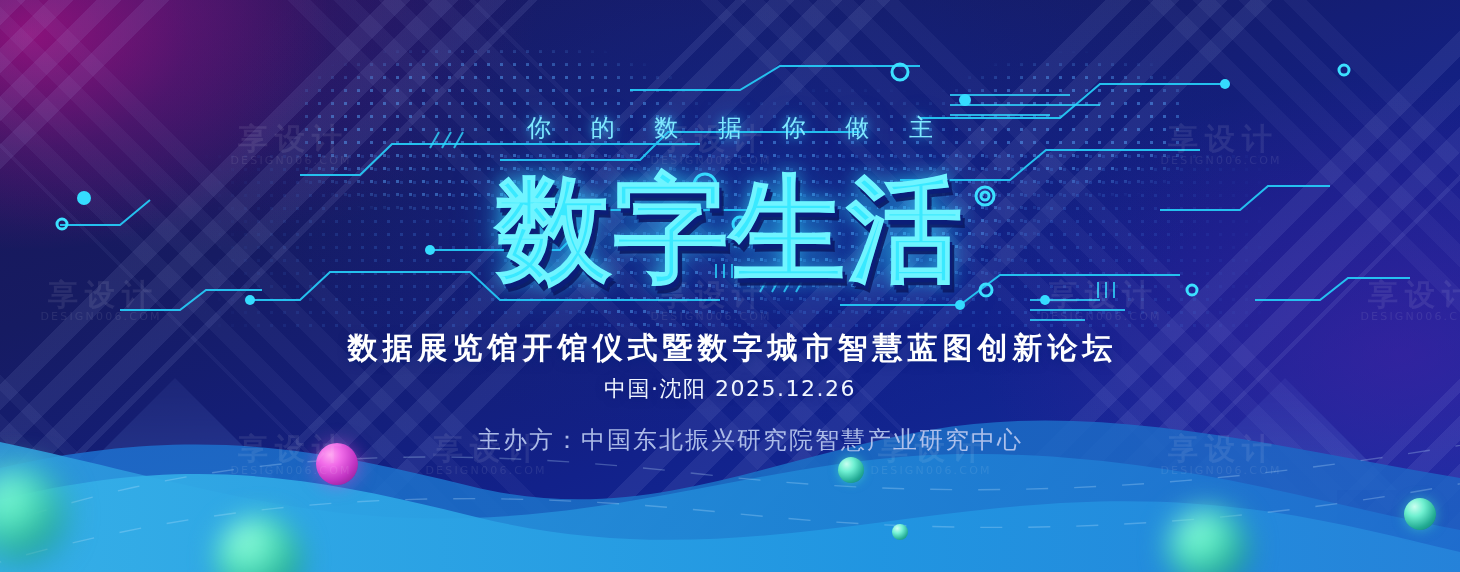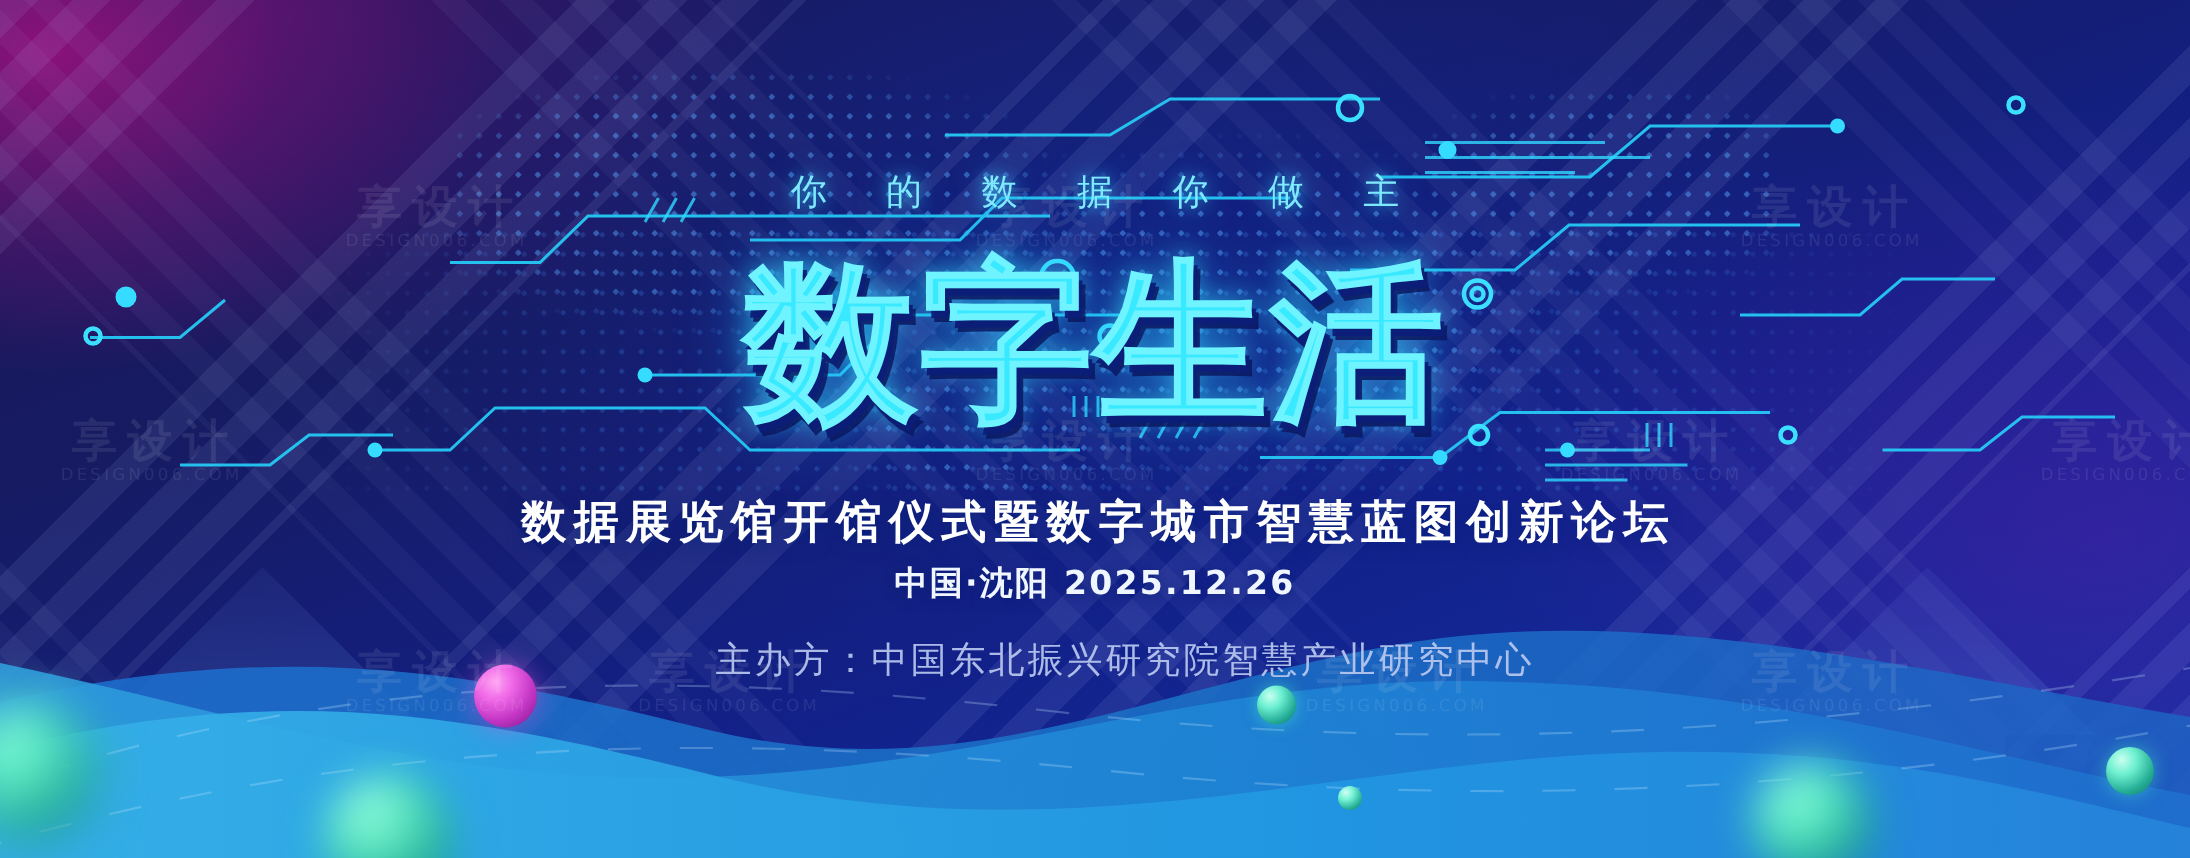--- a/index.html
+++ b/index.html
@@ -107,21 +107,21 @@
   .subtitle{
     position:absolute;top:328px;left:0;right:0;
     font-size:30px;font-weight:700;color:#ffffff;
     letter-spacing:5px;text-indent:5px;
     text-shadow:0 2px 10px rgba(0,30,120,.65);
     font-family:"DejaVu Sans","Liberation Sans",sans-serif;
   }
 
   .place-date{
     position:absolute;top:374px;left:0;right:0;
-    font-size:22px;color:#f0f6ff;letter-spacing:1.5px;font-weight:700;
+    font-size:22px;color:#f0f6ff;letter-spacing:1.5px;font-weight:400;
     text-shadow:0 1px 8px rgba(0,25,110,.6);
     font-family:"DejaVu Sans","Liberation Sans",sans-serif;
   }
 
   .organizer{
     position:absolute;top:424px;left:0;right:0;
     font-size:24px;color:#b9c8ef;letter-spacing:2px;font-weight:400;
     opacity:.92;
     font-family:"DejaVu Sans","Liberation Sans",sans-serif;
     padding-left:40px;

